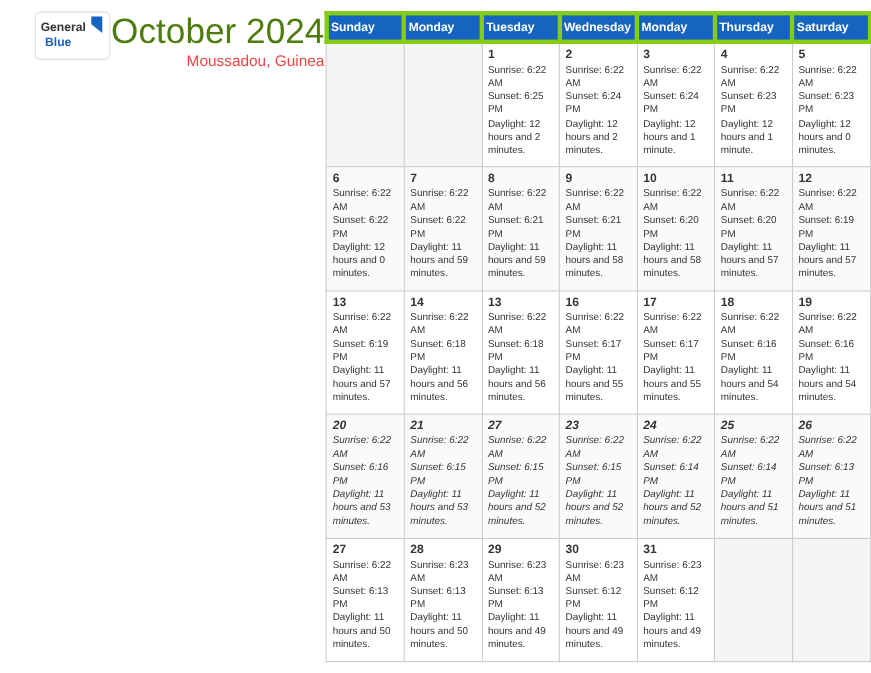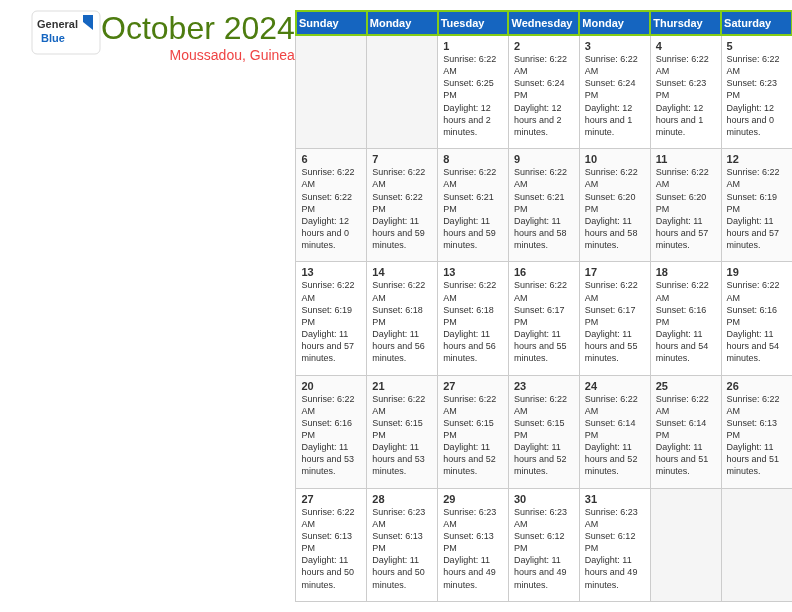--- a/index.html
+++ b/index.html
@@ -47,21 +47,21 @@
       width: 100%;
       border: 1px solid #ccc;
     }
     .calendar th {
       background: #1565c0;
       color: #fff;
       font-size: 11px;
       font-weight: bold;
       text-align: left;
       padding: 5px 2px;
-      border: 2px solid #84cc16;
+      border: 4px solid #84cc16;
     }
     .calendar td {
       vertical-align: top;
       padding: 4px 5px;
       border: 1px solid #ccc;
       font-size: 9.5px;
       color: #333;
       background: #fff;
       width: calc(100% / 7);
     }
@@ -268,21 +268,21 @@
       </td>
           <td>
         <span class="day-num">19</span>
         <div class="day-info">
           Sunrise: 6:22 AM<br>
           Sunset: 6:16 PM<br>
           Daylight: 11 hours and 54 minutes.
         </div>
       </td>
         </tr>
-        <tr style="height: 82px;">
+        <tr style="height: 82px; font-style: italic;">
           <td>
         <span class="day-num">20</span>
         <div class="day-info">
           Sunrise: 6:22 AM<br>
           Sunset: 6:16 PM<br>
           Daylight: 11 hours and 53 minutes.
         </div>
       </td>
           <td>
         <span class="day-num">21</span>

